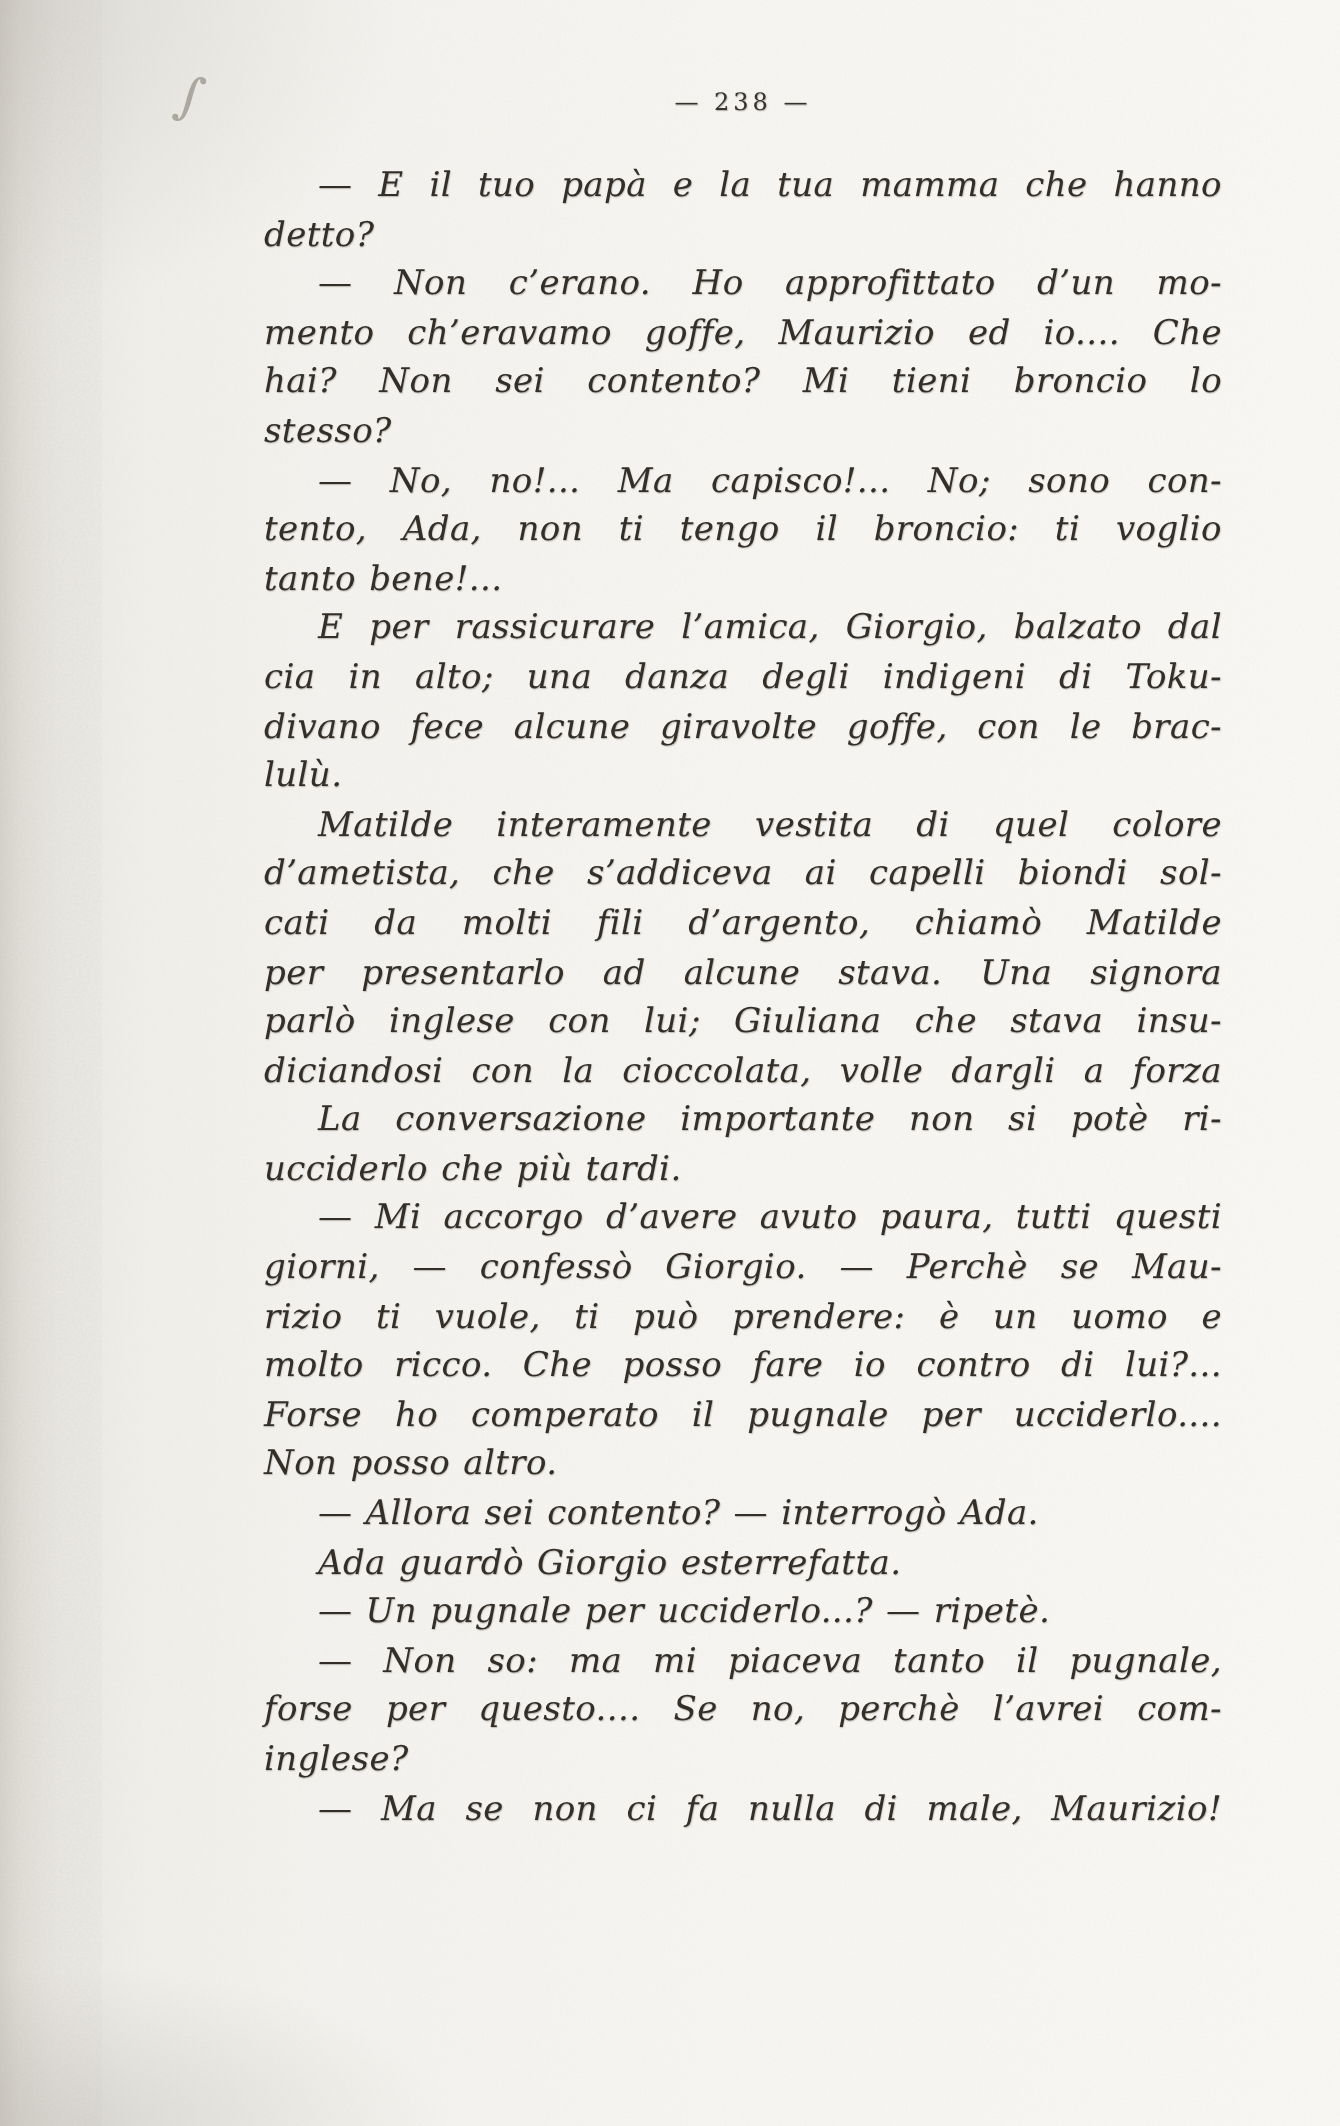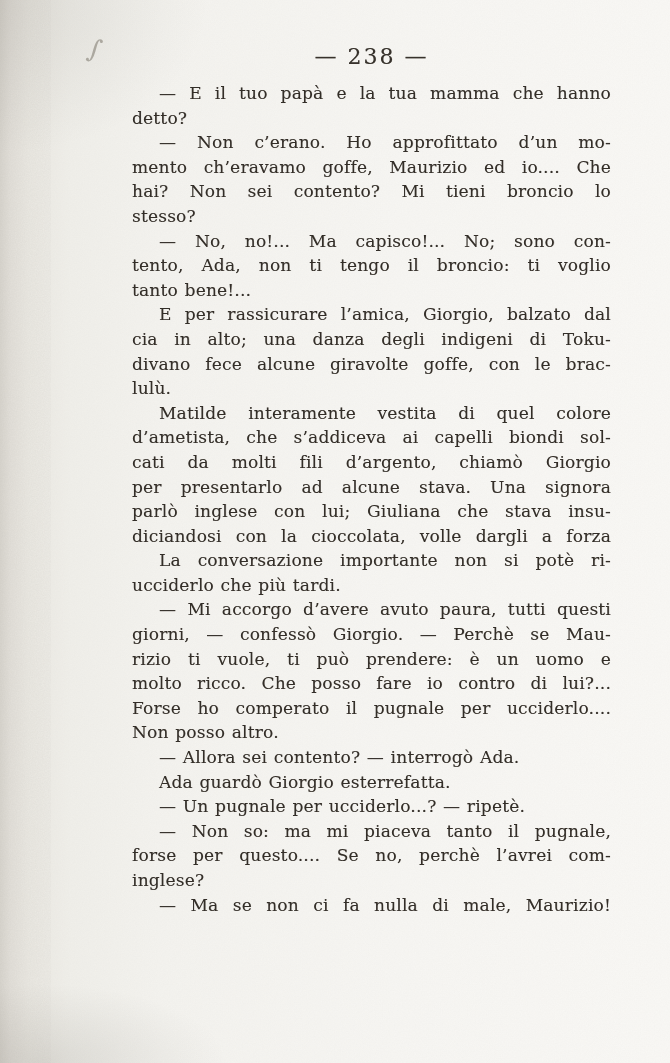--- a/index.html
+++ b/index.html
@@ -33,21 +33,21 @@
     font-style: italic;
     color: rgba(122,116,105,0.55);
     transform: rotate(14deg);
   }
   .page-number {
     position: absolute;
     top: 44px;
     left: 132px;
     width: 479px;
     text-align: center;
-    font-size: 22px;
+    font-size: 12px;
     color: #37322c;
     letter-spacing: 2px;
     text-shadow: 0.3px 0.3px 0.6px rgba(55,48,40,0.35);
   }
   .text-body {
     position: absolute;
     top: 81px;
     left: 132px;
     width: 479px;
     font-size: 17px;
@@ -55,20 +55,21 @@
     color: #332e28;
     letter-spacing: 0.2px;
     word-spacing: 1px;
     text-shadow: 0.3px 0.3px 0.6px rgba(55,48,40,0.30);
   }
   .para { margin: 0; }
   .line {
     text-align: justify;
     text-align-last: left;
     white-space: normal;
+    font-style: italic;
   }
   .line.fill { text-align-last: justify; }
   .line.indent { text-indent: 27px; }
 </style>
 </head>
 <body>
 
 <div class="page">
 
   <svg class="texture" width="670" height="1063" xmlns="http://www.w3.org/2000/svg">
@@ -102,21 +103,21 @@
       </div>
       <div class="para">
         <div class="line fill indent">E per rassicurare l’amica, Giorgio, balzato dal</div>
         <div class="line fill">cia in alto; una danza degli indigeni di Toku-</div>
         <div class="line fill">divano fece alcune giravolte goffe, con le brac-</div>
         <div class="line">lulù.</div>
       </div>
       <div class="para">
         <div class="line fill indent">Matilde interamente vestita di quel colore</div>
         <div class="line fill">d’ametista, che s’addiceva ai capelli biondi sol-</div>
-        <div class="line fill">cati da molti fili d’argento, chiamò Giorgio</div>
+        <div class="line fill">cati da molti fili d’argento, chiamò Matilde</div>
         <div class="line fill">per presentarlo ad alcune stava. Una signora</div>
         <div class="line fill">parlò inglese con lui; Giuliana che stava insu-</div>
         <div class="line fill">diciandosi con la cioccolata, volle dargli a forza</div>
       </div>
       <div class="para">
         <div class="line fill indent">La conversazione importante non si potè ri-</div>
         <div class="line">ucciderlo che più tardi.</div>
       </div>
       <div class="para">
         <div class="line fill indent">— Mi accorgo d’avere avuto paura, tutti questi</div>

